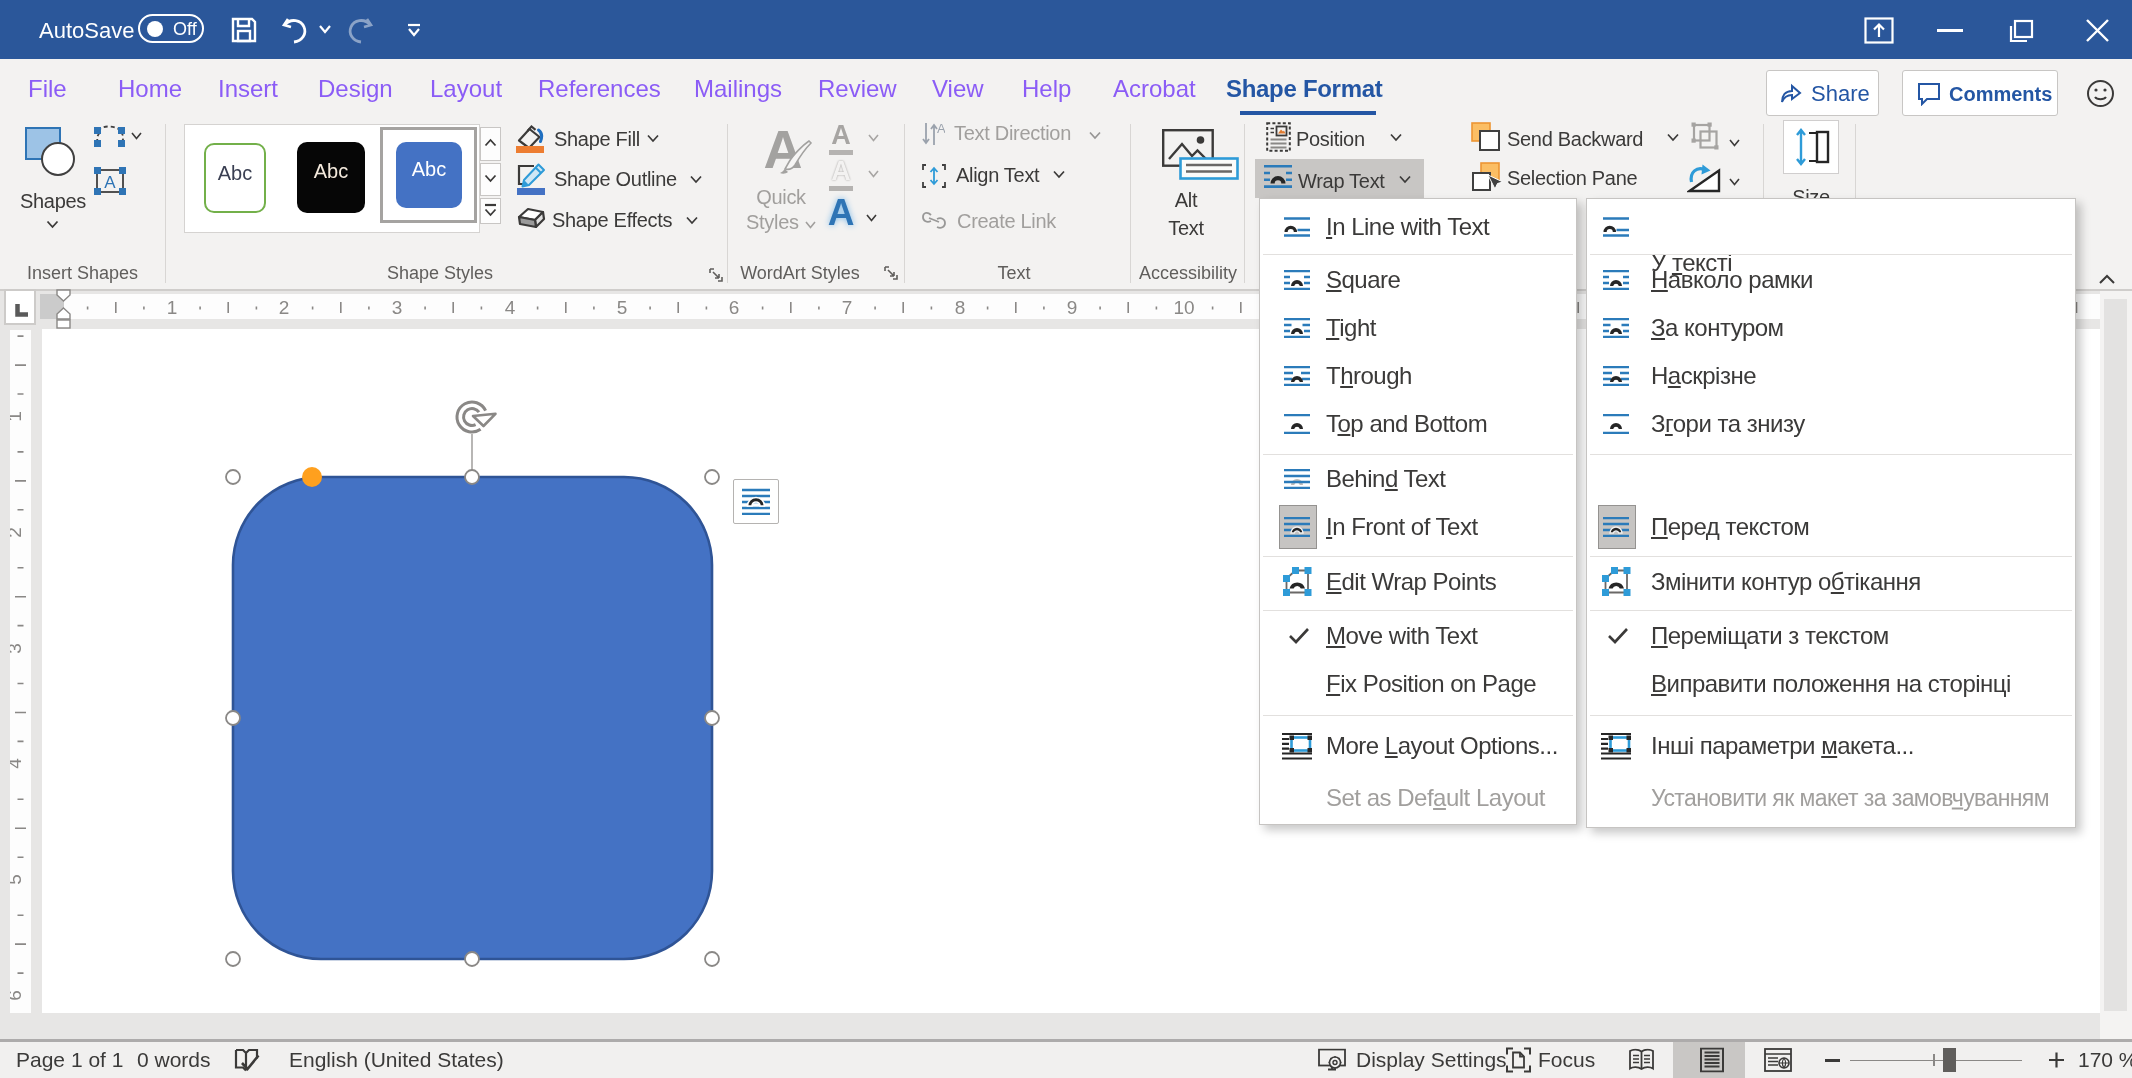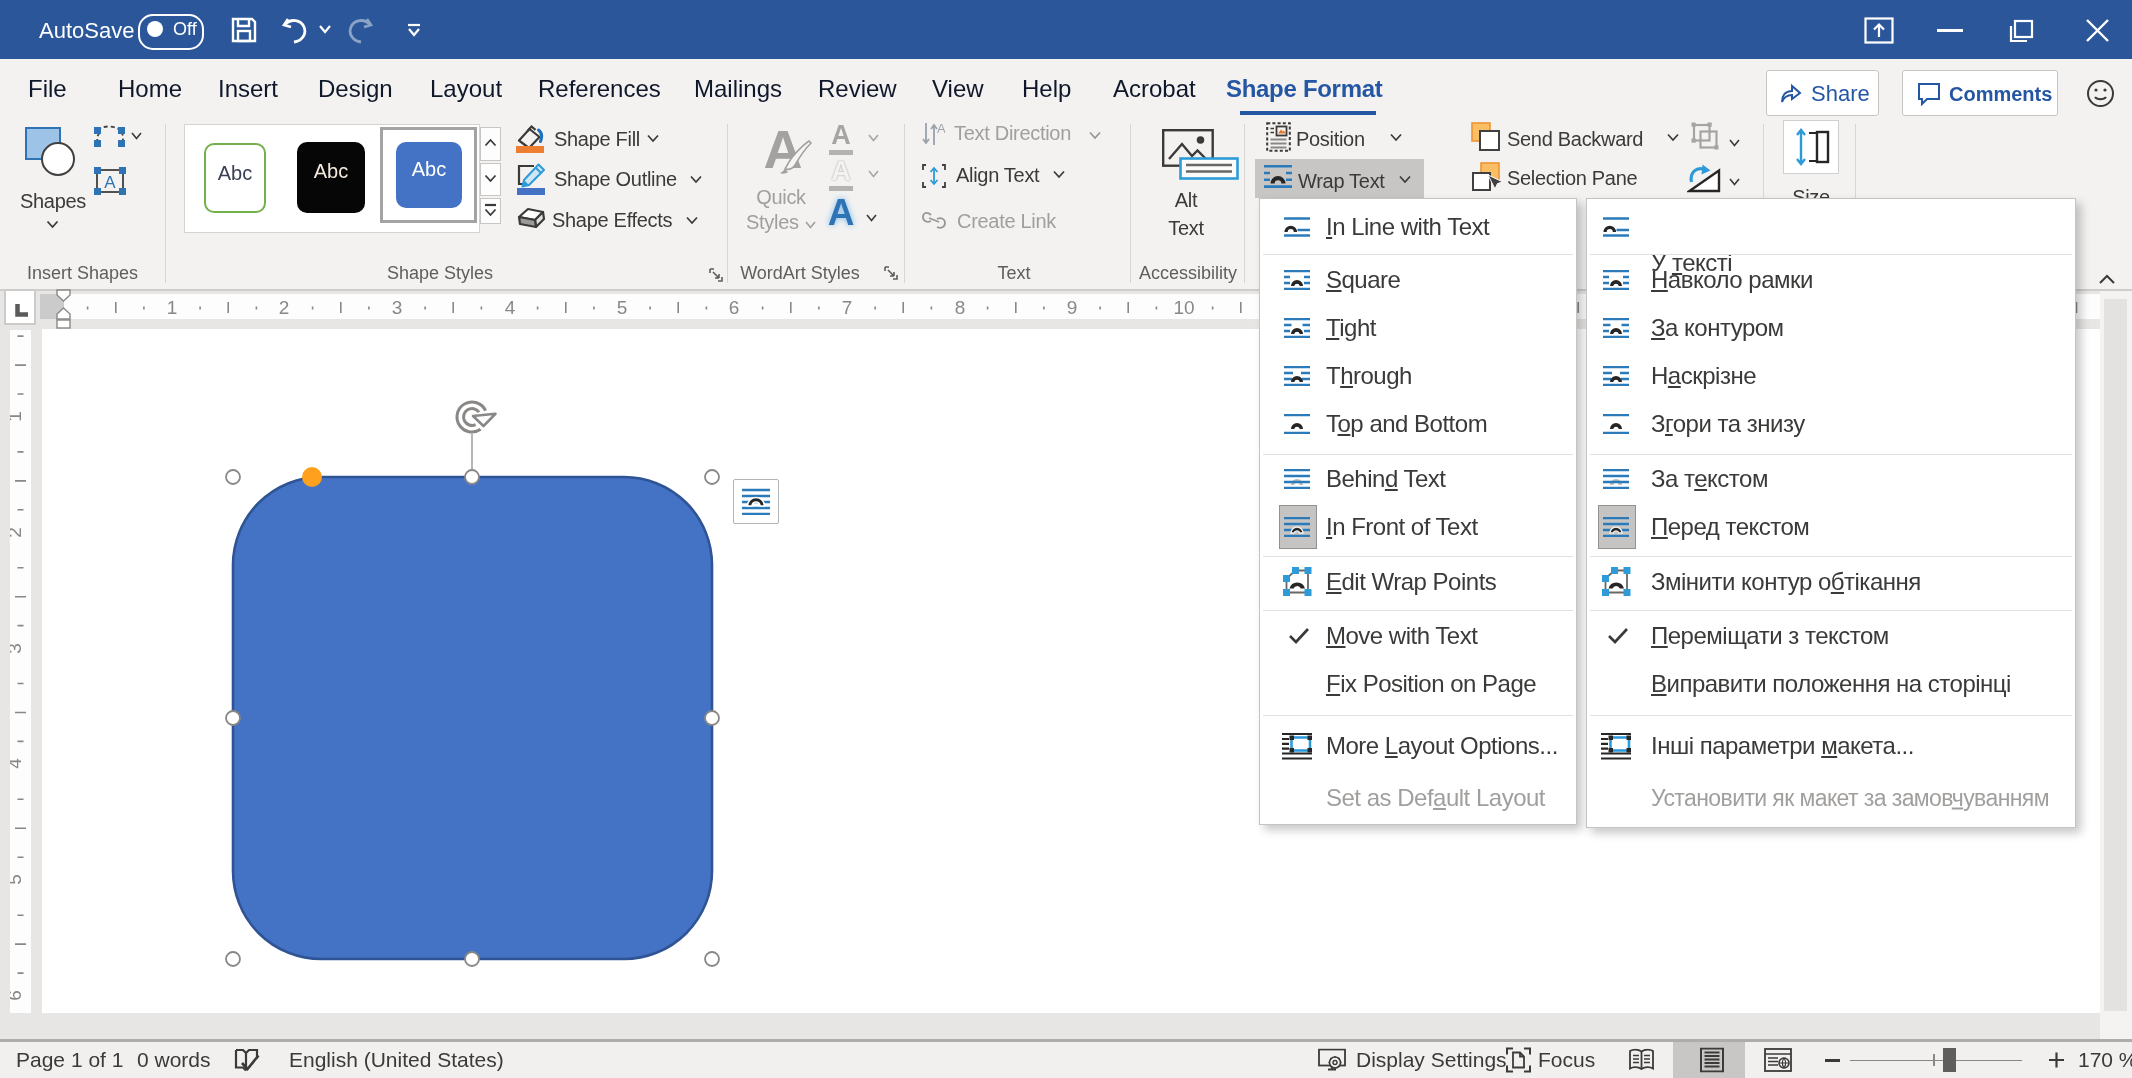--- a/index.html
+++ b/index.html
@@ -3,21 +3,21 @@
 <meta charset="utf-8">
 <style>
   * { margin:0; padding:0; box-sizing:border-box; }
   html,body { width:2132px; height:1078px; overflow:hidden; }
   body { font-family:"Liberation Sans", sans-serif; position:relative; background:#e7e6e5; }
   .abs { position:absolute; }
   
   #titlebar { position:absolute; left:0; top:0; width:2132px; height:59px; background:#2b579a; color:#fff; }
   
   #tabrow { position:absolute; left:0; top:59px; width:2132px; height:59px; background:#f3f2f1; }
-  .tab { position:absolute; top:0; height:59px; line-height:59px; font-size:24px; color:#0f172a; white-space:nowrap; }
+  .tab { position:absolute; top:0; height:59px; line-height:59px; font-size:24px; color:#8b5cf6; white-space:nowrap; }
   
   #ribbon { position:absolute; left:0; top:118px; width:2132px; height:173px; background:#f3f2f1; border-bottom:2px solid #cfcdcb; }
   .gdiv { position:absolute; top:6px; width:1px; height:159px; background:#d8d6d4; }
   .glabel { position:absolute; top:145px; height:20px; font-size:18px; color:#605e5c; text-align:center; white-space:nowrap; }
   .btnlabel { font-size:20px; letter-spacing:-0.3px; color:#3b3a39; white-space:nowrap; }
   .disabled { color:#a19f9d !important; }
   
   #doc { position:absolute; left:0; top:291px; width:2132px; height:751px; background:#e7e6e5; }
   #page { position:absolute; left:42px; top:38px; width:2058px; height:684px; background:#ffffff; }
   
@@ -28,21 +28,21 @@
   .micon { position:absolute; top:calc(50% - 2px); transform:translateY(-50%); }
   
   #statusbar { position:absolute; left:0; top:1042px; width:2132px; height:36px; background:#f1f0ef; font-size:21px; color:#3b3a39; }
   #statusline { position:absolute; left:0; top:1039px; width:2132px; height:3px; background:#adabab; }
   .st { position:absolute; top:50%; transform:translateY(-50%); white-space:nowrap; }
 </style>
 </head>
 <body>
 <div id="titlebar">
   <div class="abs" style="left:39px;top:18px;font-size:22px;">AutoSave</div>
-  <div class="abs" style="left:138px;top:14px;width:66px;height:36px;border:2px solid #fff;border-radius:15px;">
+  <div class="abs" style="left:138px;top:14px;width:66px;height:29px;border:2px solid #fff;border-radius:15px;">
     <div class="abs" style="left:7px;top:4.5px;width:16px;height:16px;border-radius:50%;background:#fff;"></div>
     <div class="abs" style="left:33px;top:3px;font-size:18px;">Off</div>
   </div>
   <svg class="abs" style="left:230px;top:16px;" width="28" height="28" viewBox="0 0 28 28">
     <path d="M3 3 h19 l3 3 v19 h-22 z" fill="none" stroke="#fff" stroke-width="2.4"></path>
     <path d="M8 3 v7 h11 v-7" fill="none" stroke="#fff" stroke-width="2.4"></path>
     <rect x="8" y="15" width="12" height="10" fill="none" stroke="#fff" stroke-width="2.4"></rect>
   </svg>
   <svg class="abs" style="left:281px;top:16px;" width="28" height="28" viewBox="0 0 28 28">
     <path d="M7 3 L3 9 L10 11" fill="none" stroke="#fff" stroke-width="2.6"></path>
@@ -535,27 +535,20 @@
       <span class="txt" style="left:64px;">Н<u>а</u>скрізне</span>
     </div>
   <div class="mi" style="top:203px;">
       <svg class="micon" style="left:16px;" width="26" height="20" viewBox="0 0 26 20">
         <path d="M0 1 H26 M0 19 H26" stroke="#2b7bba" stroke-width="2.4"></path>
         <path d="M7 15 A6 6 0 0 1 19 15 L15.8 15 A2.9 2.9 0 0 0 10.2 15 Z" fill="#262626"></path>
       </svg>
       <span class="txt" style="left:64px;">З<u>г</u>ори та знизу</span>
     </div>
   <div class="msep" style="top:255px;"></div>
-  <div class="mi" style="top:258px;">
-      <svg class="micon" style="left:16px;" width="26" height="20" viewBox="0 0 26 20">
-        <path d="M7 16 A6 6 0 0 1 19 16 L15.8 16 A2.9 2.9 0 0 0 10.2 16 Z" fill="#bdbbb9"></path>
-        <path d="M0 1 H26 M0 7 H26 M0 13 H26 M0 19 H26" stroke="#2b7bba" stroke-width="2.4"></path>
-      </svg>
-      <span class="txt" style="left:64px;">За т<u>е</u>кстом</span>
-    </div>
   <div class="mi" style="top:306px;">
       <span class="abs" style="left:11px;top:0px;width:38px;height:44px;background:#c6c4c2;border:1px solid #949290;"></span>
       <svg class="micon" style="left:16px;" width="26" height="20" viewBox="0 0 26 20">
         <path d="M0 1 H26 M0 7 H26 M0 13 H26 M0 19 H26" stroke="#2b7bba" stroke-width="2.4"></path>
         <path d="M7 16 A6 6 0 0 1 19 16 L15.8 16 A2.9 2.9 0 0 0 10.2 16 Z" fill="#262626" stroke="#f0f0f0" stroke-width="1.4"></path>
       </svg>
       <span class="txt" style="left:64px;"><u>П</u>еред текстом</span>
     </div>
   <div class="msep" style="top:357px;"></div>
   <div class="mi" style="top:361px;">

